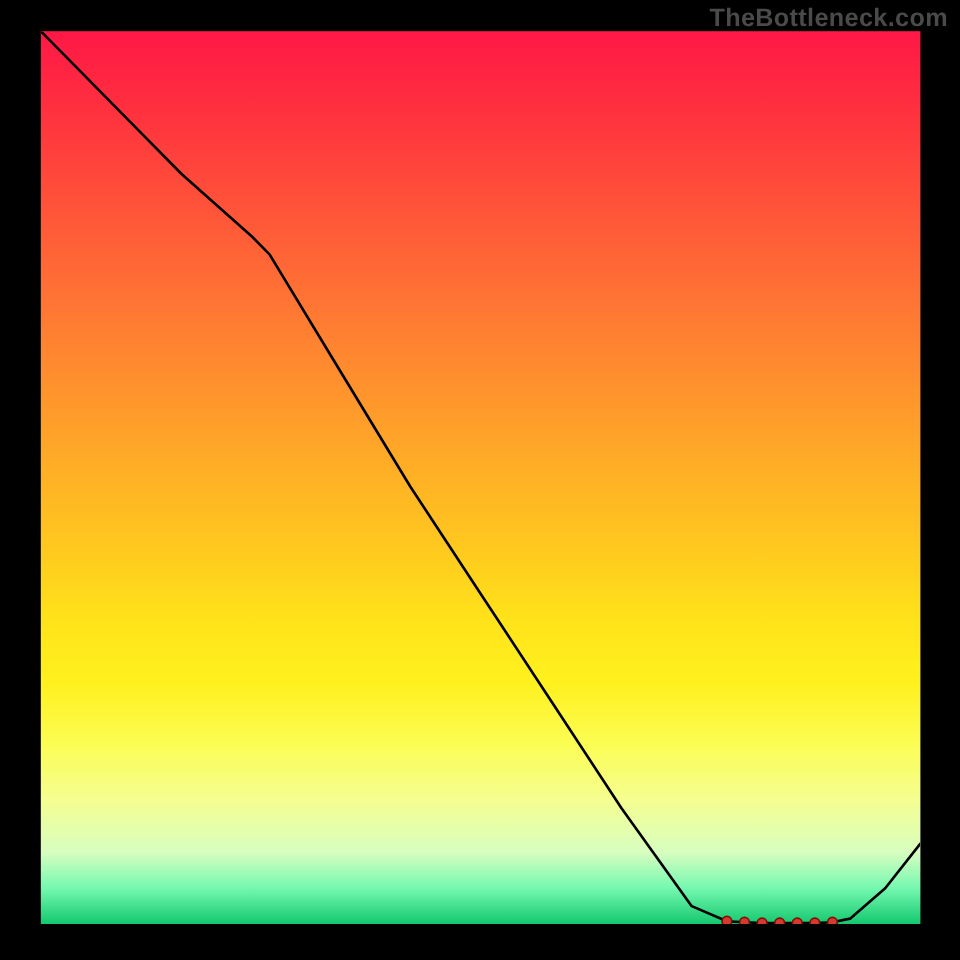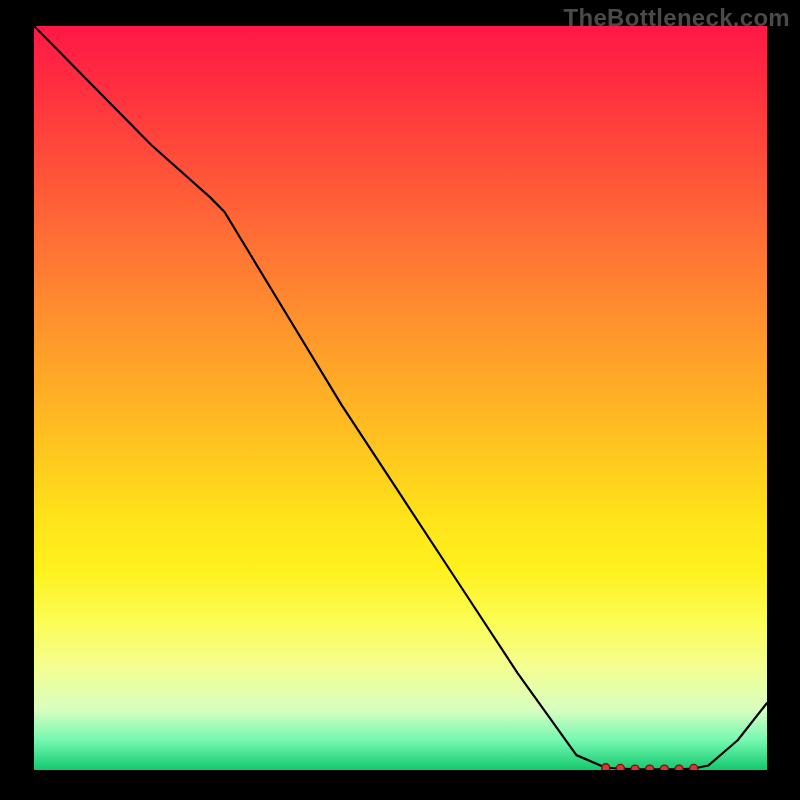--- a/index.html
+++ b/index.html
@@ -16,21 +16,21 @@
     width: 800px;
     height: 800px;
     background: #000;
   }
   
   .attr {
     position: absolute;
     top: 4px;
     right: 10px;
     color: #4a4a4a;
-    font-size: 24px;
+    font-size: 21px;
     font-weight: 600;
     letter-spacing: 0.3px;
     z-index: 10;
   }
   
   .plot {
     position: absolute;
     
     left: 34px;
     top: 26px;

